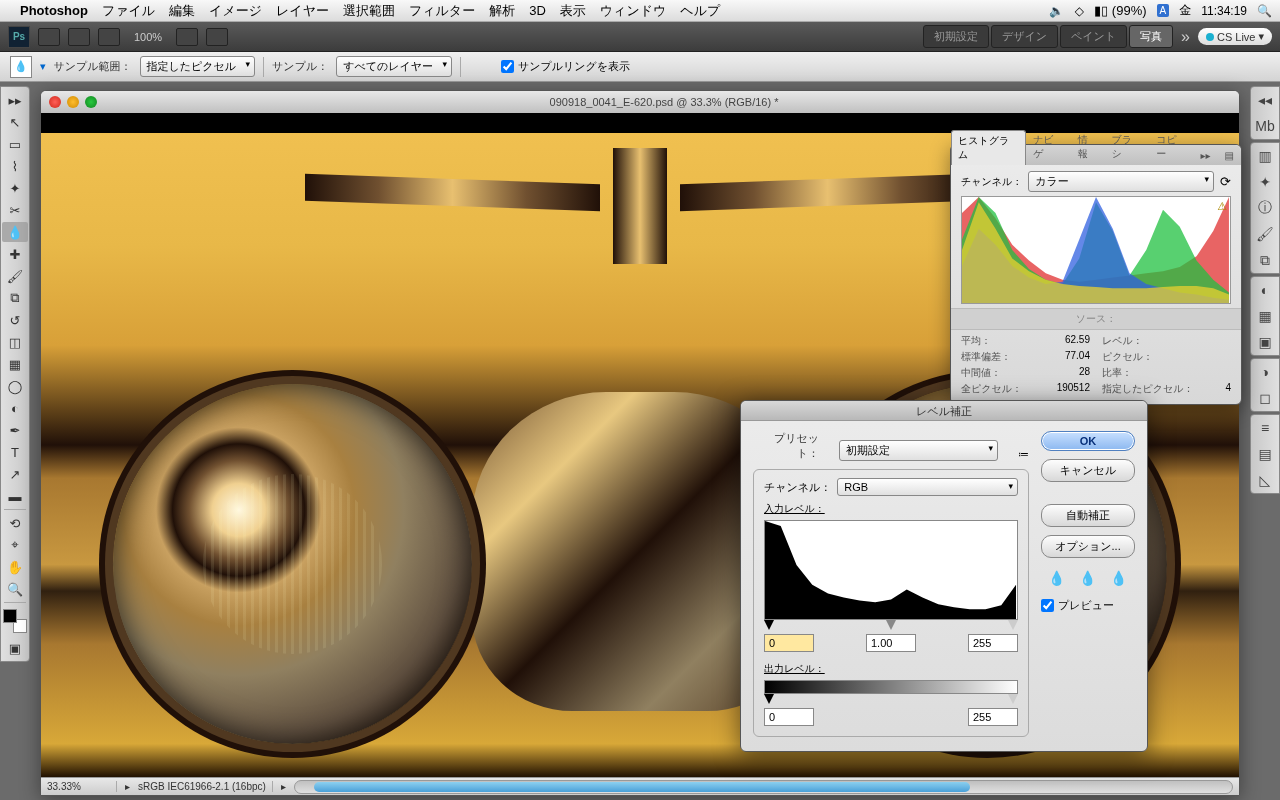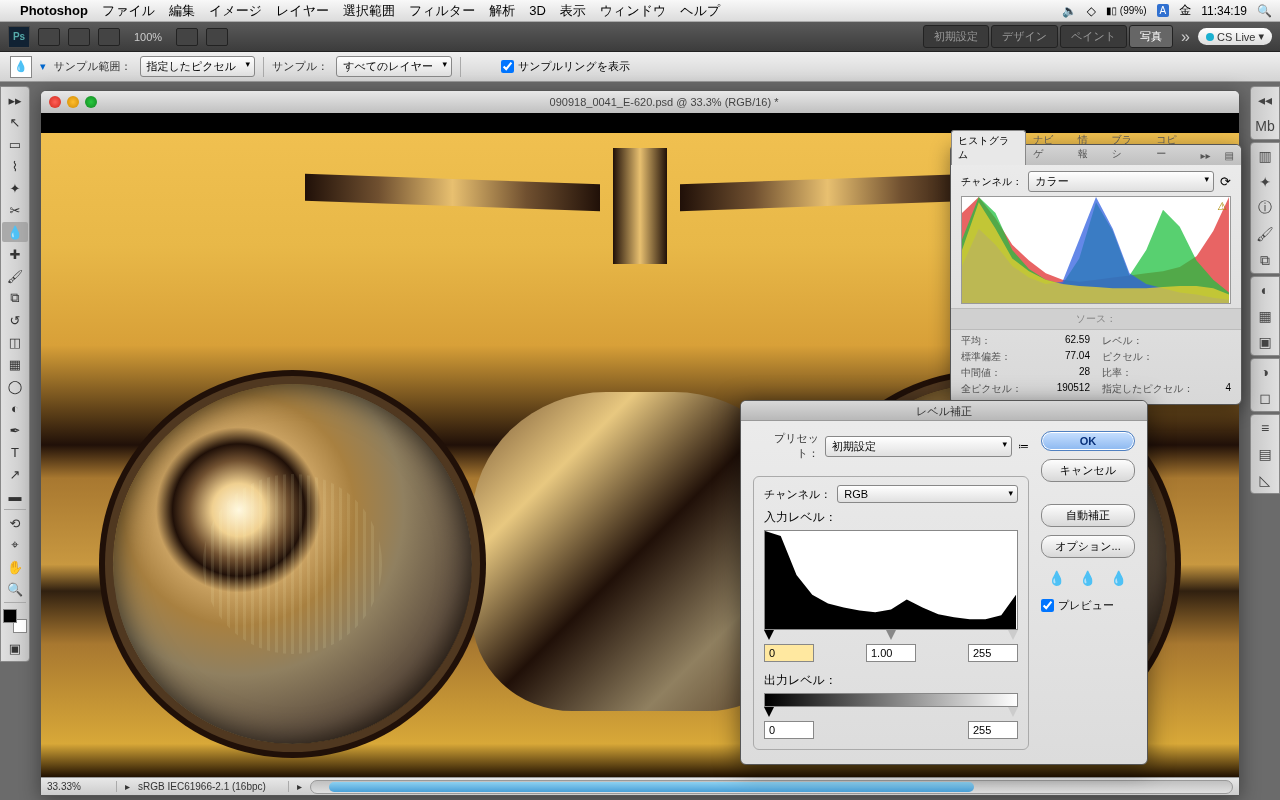--- a/index.html
+++ b/index.html
@@ -4,21 +4,21 @@
 <style>
 * { margin: 0; padding: 0; box-sizing: border-box; font-family: "Lucida Grande", "Hiragino Kaku Gothic Pro", sans-serif; }
 body { width: 1280px; height: 800px; background: #6b6b6b; overflow: hidden; position: relative; }
 
 
 .mac-menubar { height: 22px; background: linear-gradient(#f8f8f8, #dcdcdc); display: flex; align-items: center; padding: 0 8px; font-size: 13px; border-bottom: 1px solid #aaa; }
 .mac-menubar .apple { font-size: 15px; margin-right: 12px; }
 .mac-menubar .app-name { font-weight: bold; margin-right: 14px; }
 .mac-menubar .mitem { margin-right: 14px; cursor: default; }
 .mac-menubar .right { margin-left: auto; display: flex; align-items: center; gap: 10px; font-size: 12px; }
-.mac-menubar .battery { font-size: 10px; }
+.mac-menubar .battery { font-size: 13px; }
 .mac-menubar .ime { background:#3070d0; color:#fff; padding:1px 3px; border-radius:2px; font-size:10px; }
 
 
 .app-toolbar { height: 30px; background: linear-gradient(#5a5a5a,#3c3c3c); border-bottom:1px solid #222; display:flex; align-items:center; padding:0 8px; gap:8px; }
 .app-toolbar .ps-logo { width:22px; height:22px; background:#123; border:1px solid #444; display:flex; align-items:center; justify-content:center; color:#5aa; font-size:10px; font-weight:bold; }
 .app-toolbar .tb-icon { width:22px; height:18px; background:#444; border:1px solid #222; border-radius:2px; }
 .app-toolbar .tb-zoom { color:#ccc; font-size:11px; margin:0 6px; }
 .app-toolbar .spacer { flex:1; }
 .workspace-tabs { display:flex; gap:2px; }
 .workspace-tabs .wtab { background:#3a3a3a; color:#999; font-size:11px; padding:3px 10px; border:1px solid #222; border-radius:3px; }
@@ -71,21 +71,21 @@
   radial-gradient(circle at 35% 35%, #fff8e0 0%, #f0d090 8%, #705030 15%, #201008 20%, #c8a060 25%, #a88040 35%, #908060 50%, #605040 70%, #201008 90%);
   box-shadow: inset 0 0 30px rgba(0,0,0,0.7), 0 0 0 8px #503820, 0 0 0 14px #201008;
 }
 .headlight.left { bottom:5%; left:6%; }
 .headlight.right { bottom:5%; right:6%; }
 .headlight .glass-lines { position:absolute; inset:25%; border-radius:50%; background:repeating-linear-gradient(90deg, rgba(255,255,200,0.1) 0, rgba(255,255,200,0.1) 3px, transparent 3px, transparent 8px); }
 .grille { position:absolute; left:36%; top:42%; width:28%; height:48%; background:linear-gradient(135deg,#705030,#e8c880,#201008,#908060,#503820); border-radius:40% 40% 30% 30%; }
 
 .statusbar { position:absolute; bottom:0; left:0; right:0; height:18px; background:linear-gradient(#e8e8e8,#cccccc); display:flex; align-items:center; font-size:10px; color:#333; padding:0 6px; gap:8px; border-top:1px solid #999; }
 .statusbar .zoom-stat { width:70px; border-right:1px solid #aaa; padding-right:6px; }
-.statusbar .profile { flex:0 0 auto; padding-right:22px; border-right:1px solid #aaa; }
+.statusbar .profile { flex:0 0 auto; padding-right:6px; border-right:1px solid #aaa; }
 .statusbar .scrollbar { flex:1; height:14px; background:linear-gradient(#c0c0c0,#e0e0e0); border:1px solid #999; border-radius:7px; position:relative; }
 .statusbar .sb-thumb { position:absolute; left:2%; width:70%; top:1px; bottom:1px; background:linear-gradient(#8cd0f0,#4aa0d8); border-radius:7px; }
 
 
 .right-dock { position:absolute; right:0; top:4px; width:30px; display:flex; flex-direction:column; gap:2px; }
 .right-dock .drow { background:linear-gradient(90deg,#c8c8c8,#e0e0e0); border:1px solid #888; border-radius:4px 0 0 4px; padding:4px 0; display:flex; flex-direction:column; align-items:center; gap:8px; }
 .right-dock .dicon { width:18px; height:18px; font-size:14px; display:flex; align-items:center; justify-content:center; color:#444; }
 
 
 .histogram-panel { position:absolute; right:38px; top:62px; width:292px; background:linear-gradient(#ececec,#d8d8d8); border:1px solid #555; border-radius:6px; box-shadow:0 4px 20px rgba(0,0,0,0.4); font-size:10px; }
@@ -102,27 +102,27 @@
 .stats .stat { display:flex; justify-content:space-between; }
 .stats .k { color:#555; }
 .stats .v { color:#000; }
 
 
 .levels-dialog { position:absolute; right:132px; top:318px; width:408px; background:linear-gradient(#ececec,#dcdcdc); border:1px solid #555; border-radius:6px; box-shadow:0 4px 24px rgba(0,0,0,0.5); font-size:11px; }
 .levels-dialog .dlg-title { height:20px; background:linear-gradient(#d8d8d8,#b8b8b8); border-radius:6px 6px 0 0; text-align:center; line-height:20px; font-size:11px; color:#333; border-bottom:1px solid #999; }
 .levels-dialog .dlg-body { padding:10px 12px 14px; display:flex; gap:12px; }
 .levels-main { flex:1; }
 .levels-side { width:94px; display:flex; flex-direction:column; gap:8px; align-items:stretch; }
-.dlg-row { display:flex; align-items:center; gap:6px; margin-bottom:15px; }
+.dlg-row { display:flex; align-items:flex-end; gap:20px; margin-bottom:8px; }
 .dlg-label { width:66px; text-align:right; color:#333; }
 .dlg-select { flex:1; background:linear-gradient(#fff,#e0e0e0); border:1px solid #888; padding:2px 18px 2px 6px; border-radius:3px; position:relative; }
 .dlg-select::after { content:'▾'; position:absolute; right:4px; top:2px; font-size:9px; }
 .fieldset { border:1px solid #aaa; border-radius:6px; padding:8px 10px 10px; position:relative; }
 .chan-inner { display:flex; align-items:center; gap:6px; margin-bottom:6px; }
-.input-level-label { font-size:12px; margin-bottom:4px; }
+.input-level-label { font-size:10px; margin-bottom:4px;text-decoration:underline; }
 .level-histo { height:100px; border:1px solid #888; background:#fff; position:relative; overflow:hidden; }
 .slider-track { height:12px; position:relative; margin-bottom:2px; }
 .slider-track .sl-handle { position:absolute; top:0; width:0; height:0; border-left:5px solid transparent; border-right:5px solid transparent; }
 .slider-track .sl-handle.black { left:0; border-top:10px solid #000; }
 .slider-track .sl-handle.gray { left:50%; margin-left:-5px; border-top:10px solid #888; }
 .slider-track .sl-handle.white { right:0; border-top:10px solid #ccc; }
 .level-inputs { display:flex; justify-content:space-between; }
 .level-inputs input { width:50px; border:1px solid #888; font-size:11px; padding:2px 4px; background:#fff; }
 .level-inputs input.shadow { background:#ffe8a0; }
 .out-gradient { height:14px; background:linear-gradient(90deg,#000,#fff); border:1px solid #888; margin-top:4px; }

